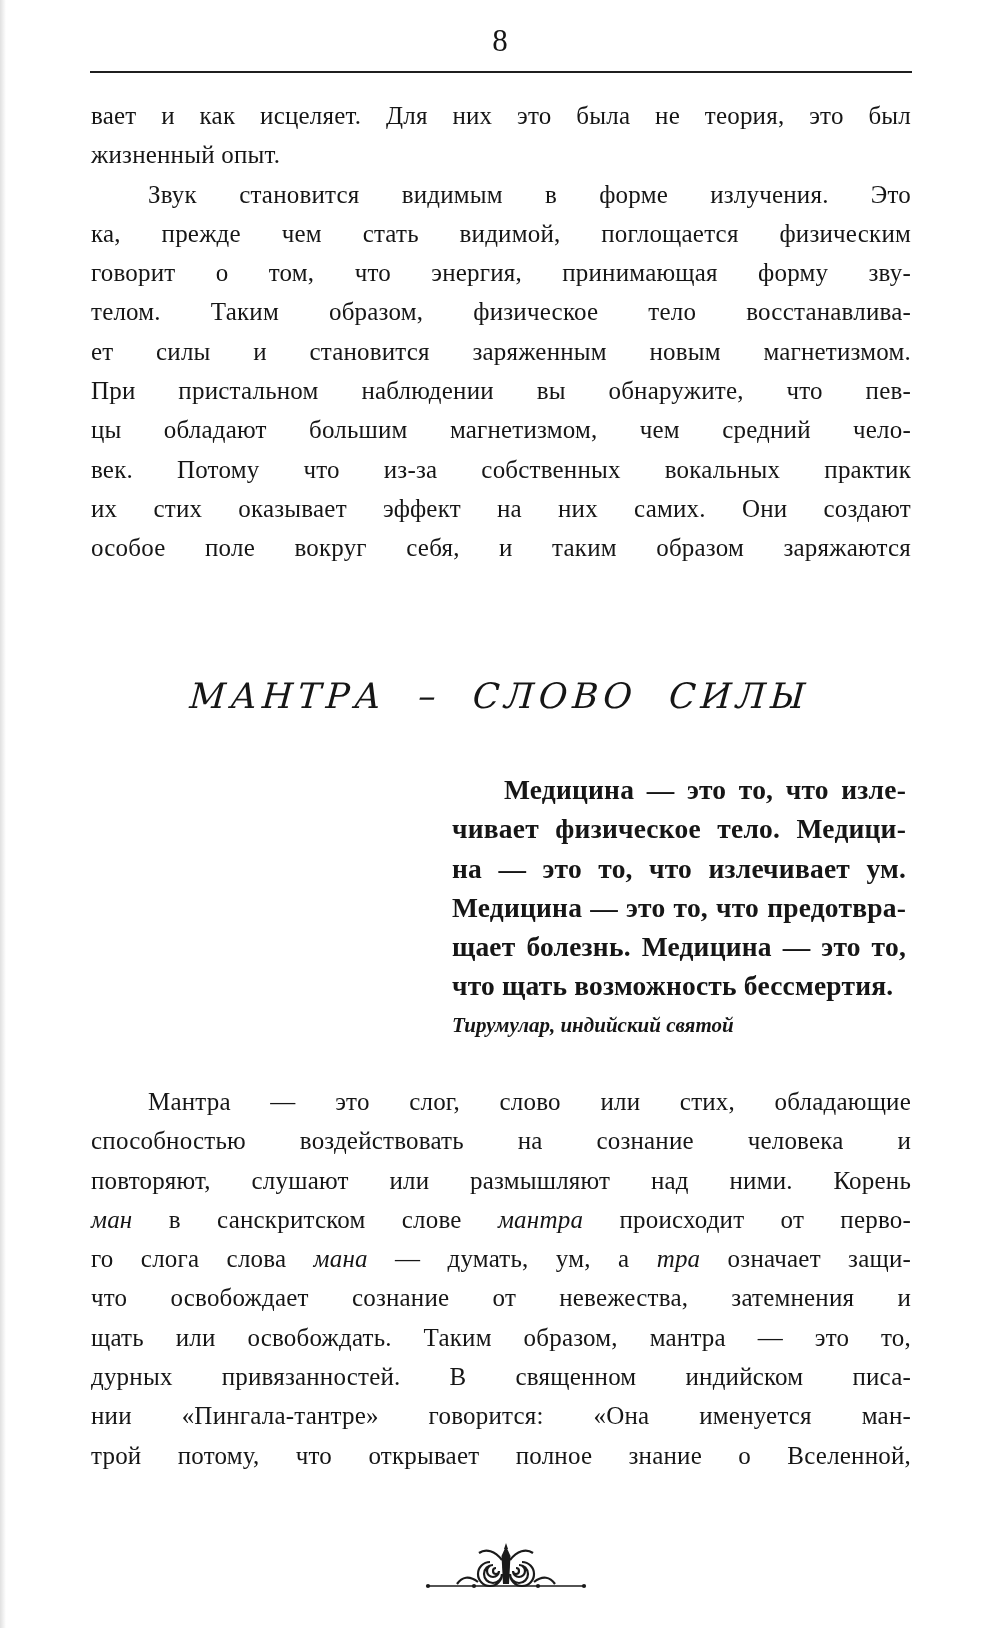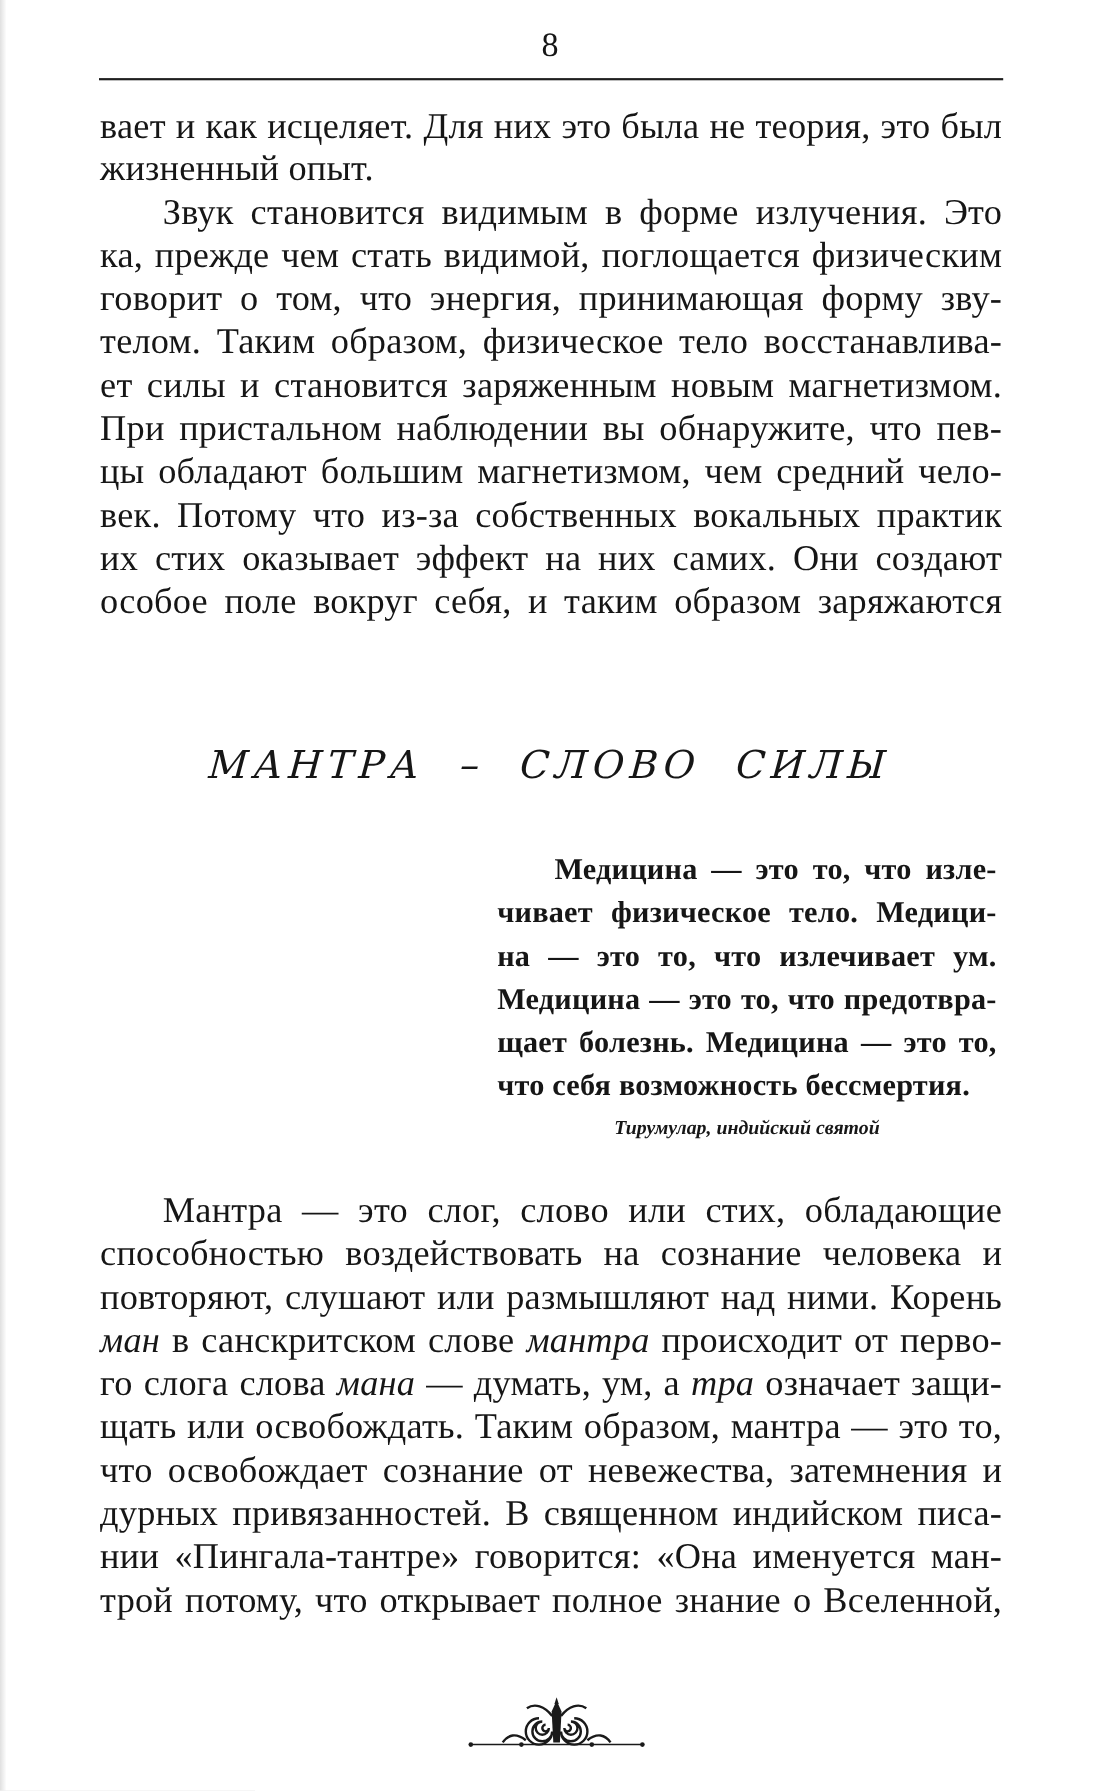--- a/index.html
+++ b/index.html
@@ -24,41 +24,41 @@
     text-align:center;font-size:31px;line-height:34px;
   }
   .header-rule{
     position:absolute;top:71px;left:90px;width:822px;height:2px;
     background:#1f1f1f;
   }
   .col{position:absolute;left:91px;width:820px;}
   #body-top{top:96px;}
   #body-bottom{top:1082px;}
   .tline{
-    font-size:33px;
+    font-size:25px;
     line-height:39.3px;
     letter-spacing:0.2px;
   }
   .tline.just{text-align:justify;text-align-last:justify;}
   .tline.indent{text-indent:57px;}
   .section-heading{
     position:absolute;top:676px;left:0;width:100%;
     text-align:center;
     font-family:"DejaVu Serif", serif;
     font-style:italic;
     font-size:35px;line-height:40px;
     letter-spacing:5px;word-spacing:16px;
     transform:skewX(-4deg);
   }
   .epigraph{position:absolute;left:452px;width:454px;top:770px;font-weight:bold;}
   .epigraph .tline{font-size:27.5px;line-height:39.3px;}
   .epigraph .tline.indent{text-indent:52px;}
   .attribution{
-    font-size:18px;line-height:39.3px;
-    font-style:italic;text-align:center;
+    font-size:21px;line-height:39.3px;
+    font-style:italic;text-align:left;
   }
   .ornament{
     position:absolute;top:1540px;left:424px;width:164px;height:60px;
   }
   .ornament svg{display:block;width:100%;height:100%;}
   i{font-style:italic;}
 </style>
 </head>
 <body>
 
@@ -85,33 +85,33 @@
 
   <div class="section-heading">МАНТРА – СЛОВО СИЛЫ</div>
 
   <div class="epigraph">
     <div id="epigraph-lines">
         <div class="tline just indent">Медицина — это то, что изле-</div>
         <div class="tline just">чивает физическое тело. Медици-</div>
         <div class="tline just">на — это то, что излечивает ум.</div>
         <div class="tline just">Медицина — это то, что предотвра-</div>
         <div class="tline just">щает болезнь. Медицина — это то,</div>
-        <div class="tline">что себя возможность бессмертия.</div>
+        <div class="tline">что щать возможность бессмертия.</div>
       </div>
     <div class="attribution">Тирумулар, индийский святой</div>
   </div>
 
   <div class="col" id="body-bottom">
       <div class="tline just indent">Мантра — это слог, слово или стих, обладающие</div>
       <div class="tline just">способностью воздействовать на сознание человека и</div>
       <div class="tline just">повторяют, слушают или размышляют над ними. Корень</div>
       <div class="tline just"><i>ман</i> в санскритском слове <i>мантра</i> происходит от перво-</div>
       <div class="tline just">го слога слова <i>мана</i> — думать, ум, а <i>тра</i> означает защи-</div>
+      <div class="tline just">что освобождает сознание от невежества, затемнения и</div>
       <div class="tline just">щать или освобождать. Таким образом, мантра — это то,</div>
-      <div class="tline just">что освобождает сознание от невежества, затемнения и</div>
       <div class="tline just">дурных привязанностей. В священном индийском писа-</div>
       <div class="tline just">нии «Пингала-тантре» говорится: «Она именуется ман-</div>
       <div class="tline just">трой потому, что открывает полное знание о Вселенной,</div>
     </div>
 
   <div class="ornament">
     <svg viewBox="0 0 164 60">
       <g stroke="#1a1a1a" fill="none" stroke-width="1.4">
         <line x1="4" y1="46" x2="160" y2="46"></line>
       </g>

